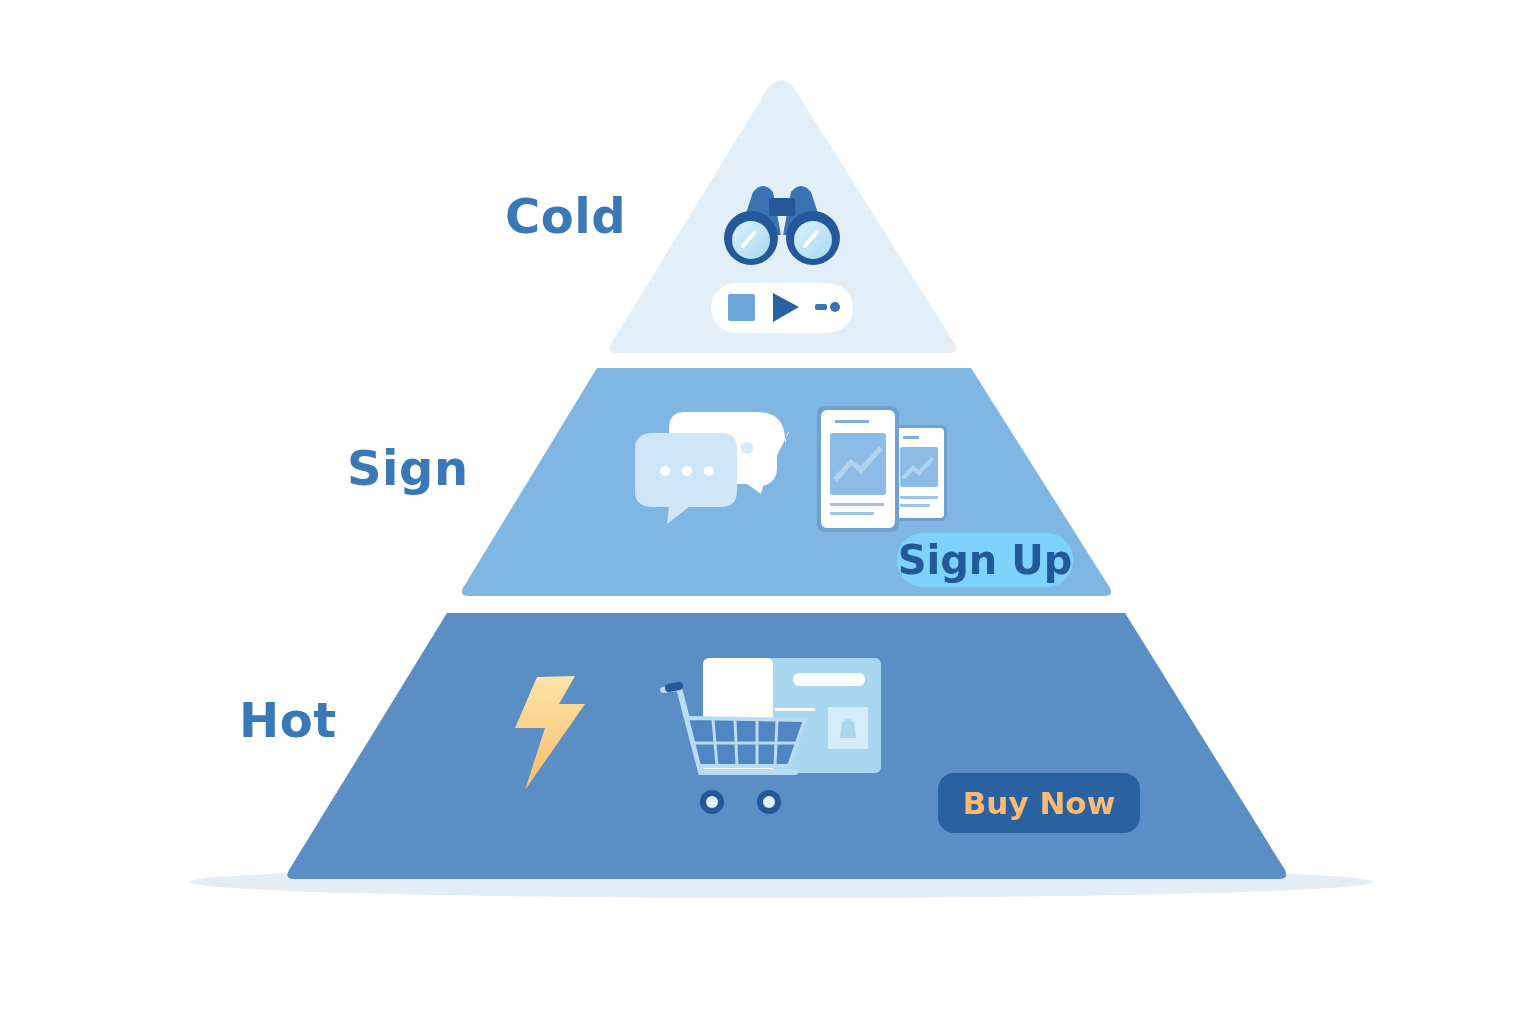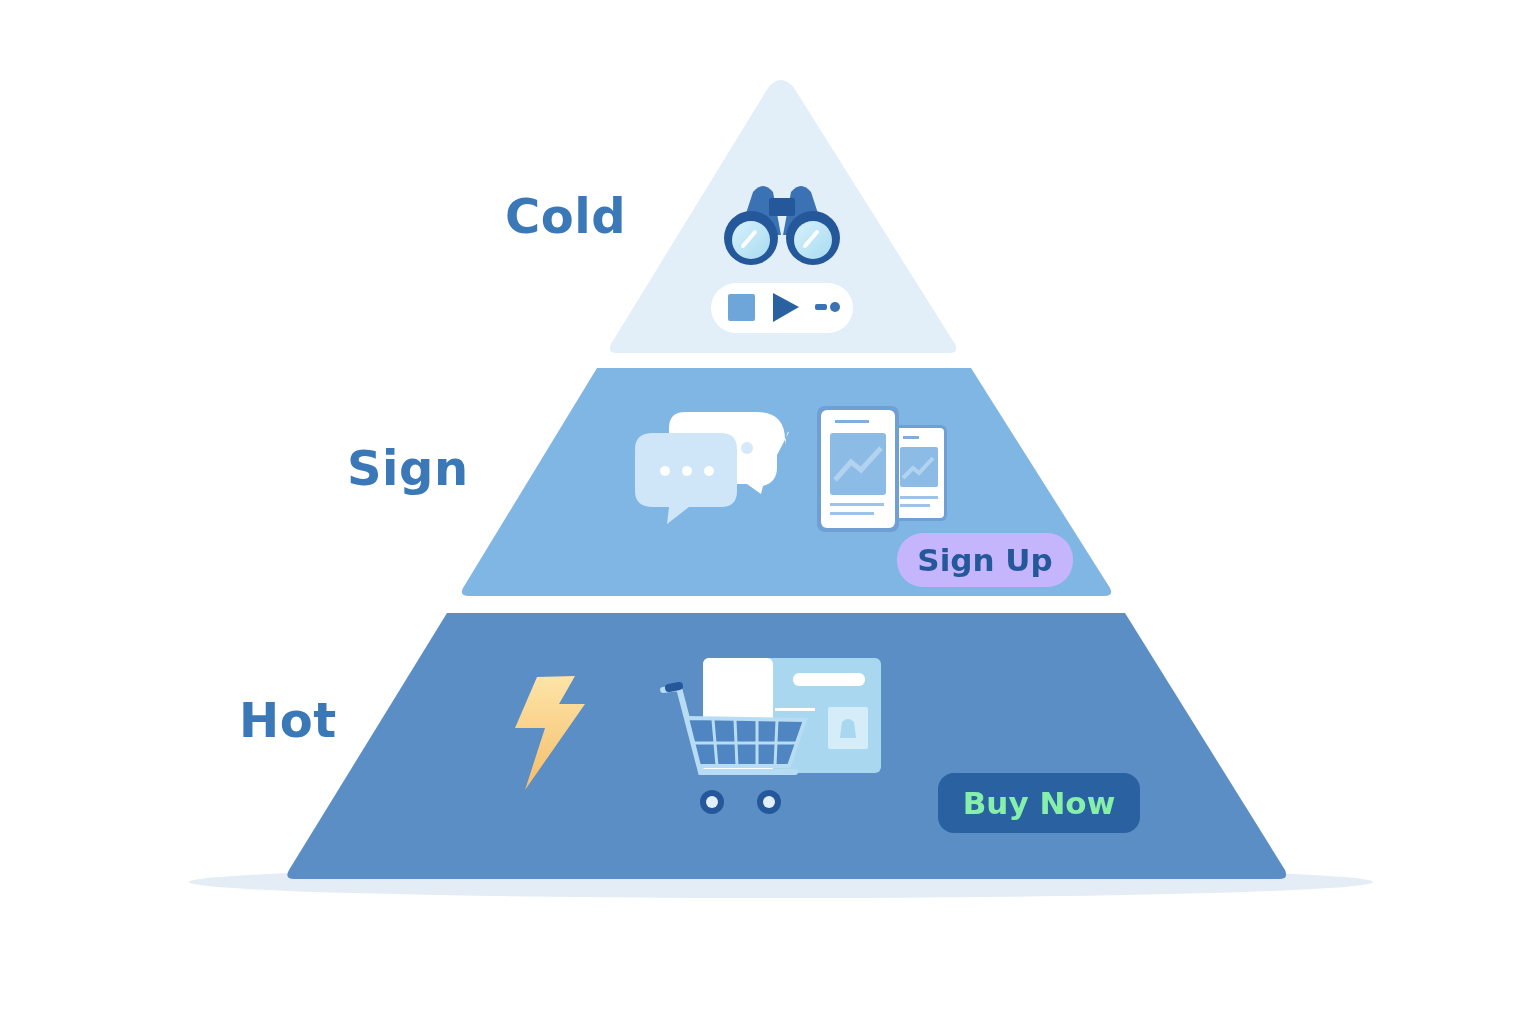--- a/index.html
+++ b/index.html
@@ -98,15 +98,15 @@
       <circle cx="699" cy="802" r="6" fill="#e3f0fb"></circle>
       <circle cx="756" cy="802" r="12" fill="#24589a"></circle>
       <circle cx="756" cy="802" r="6" fill="#e3f0fb"></circle>
     </g>
   </svg>
 
   <div class="label" style="left:492px;top:188px;font-size:48px;">Cold</div>
   <div class="label" style="left:334px;top:440px;font-size:48px;">Sign</div>
   <div class="label" style="left:226px;top:692px;font-size:48px;text-align:right;">Hot</div>
 
-  <div class="pill" style="left:884px;top:533px;width:176px;height:54px;background:#c4b5fd;color:#24589a;font-size:31px;">Sign Up</div>
-  <div class="pill" style="left:925px;top:773px;width:202px;height:60px;border-radius:16px;background:#2a62a1;color:#86efac;font-size:31px;">Buy Now</div>
+  <div class="pill" style="left:884px;top:533px;width:176px;height:54px;background:#7dd3fc;color:#24589a;font-size:40px;">Sign Up</div>
+  <div class="pill" style="left:925px;top:773px;width:202px;height:60px;border-radius:16px;background:#2a62a1;color:#fdba74;font-size:31px;">Buy Now</div>
 </div>
 
 </body></html>

